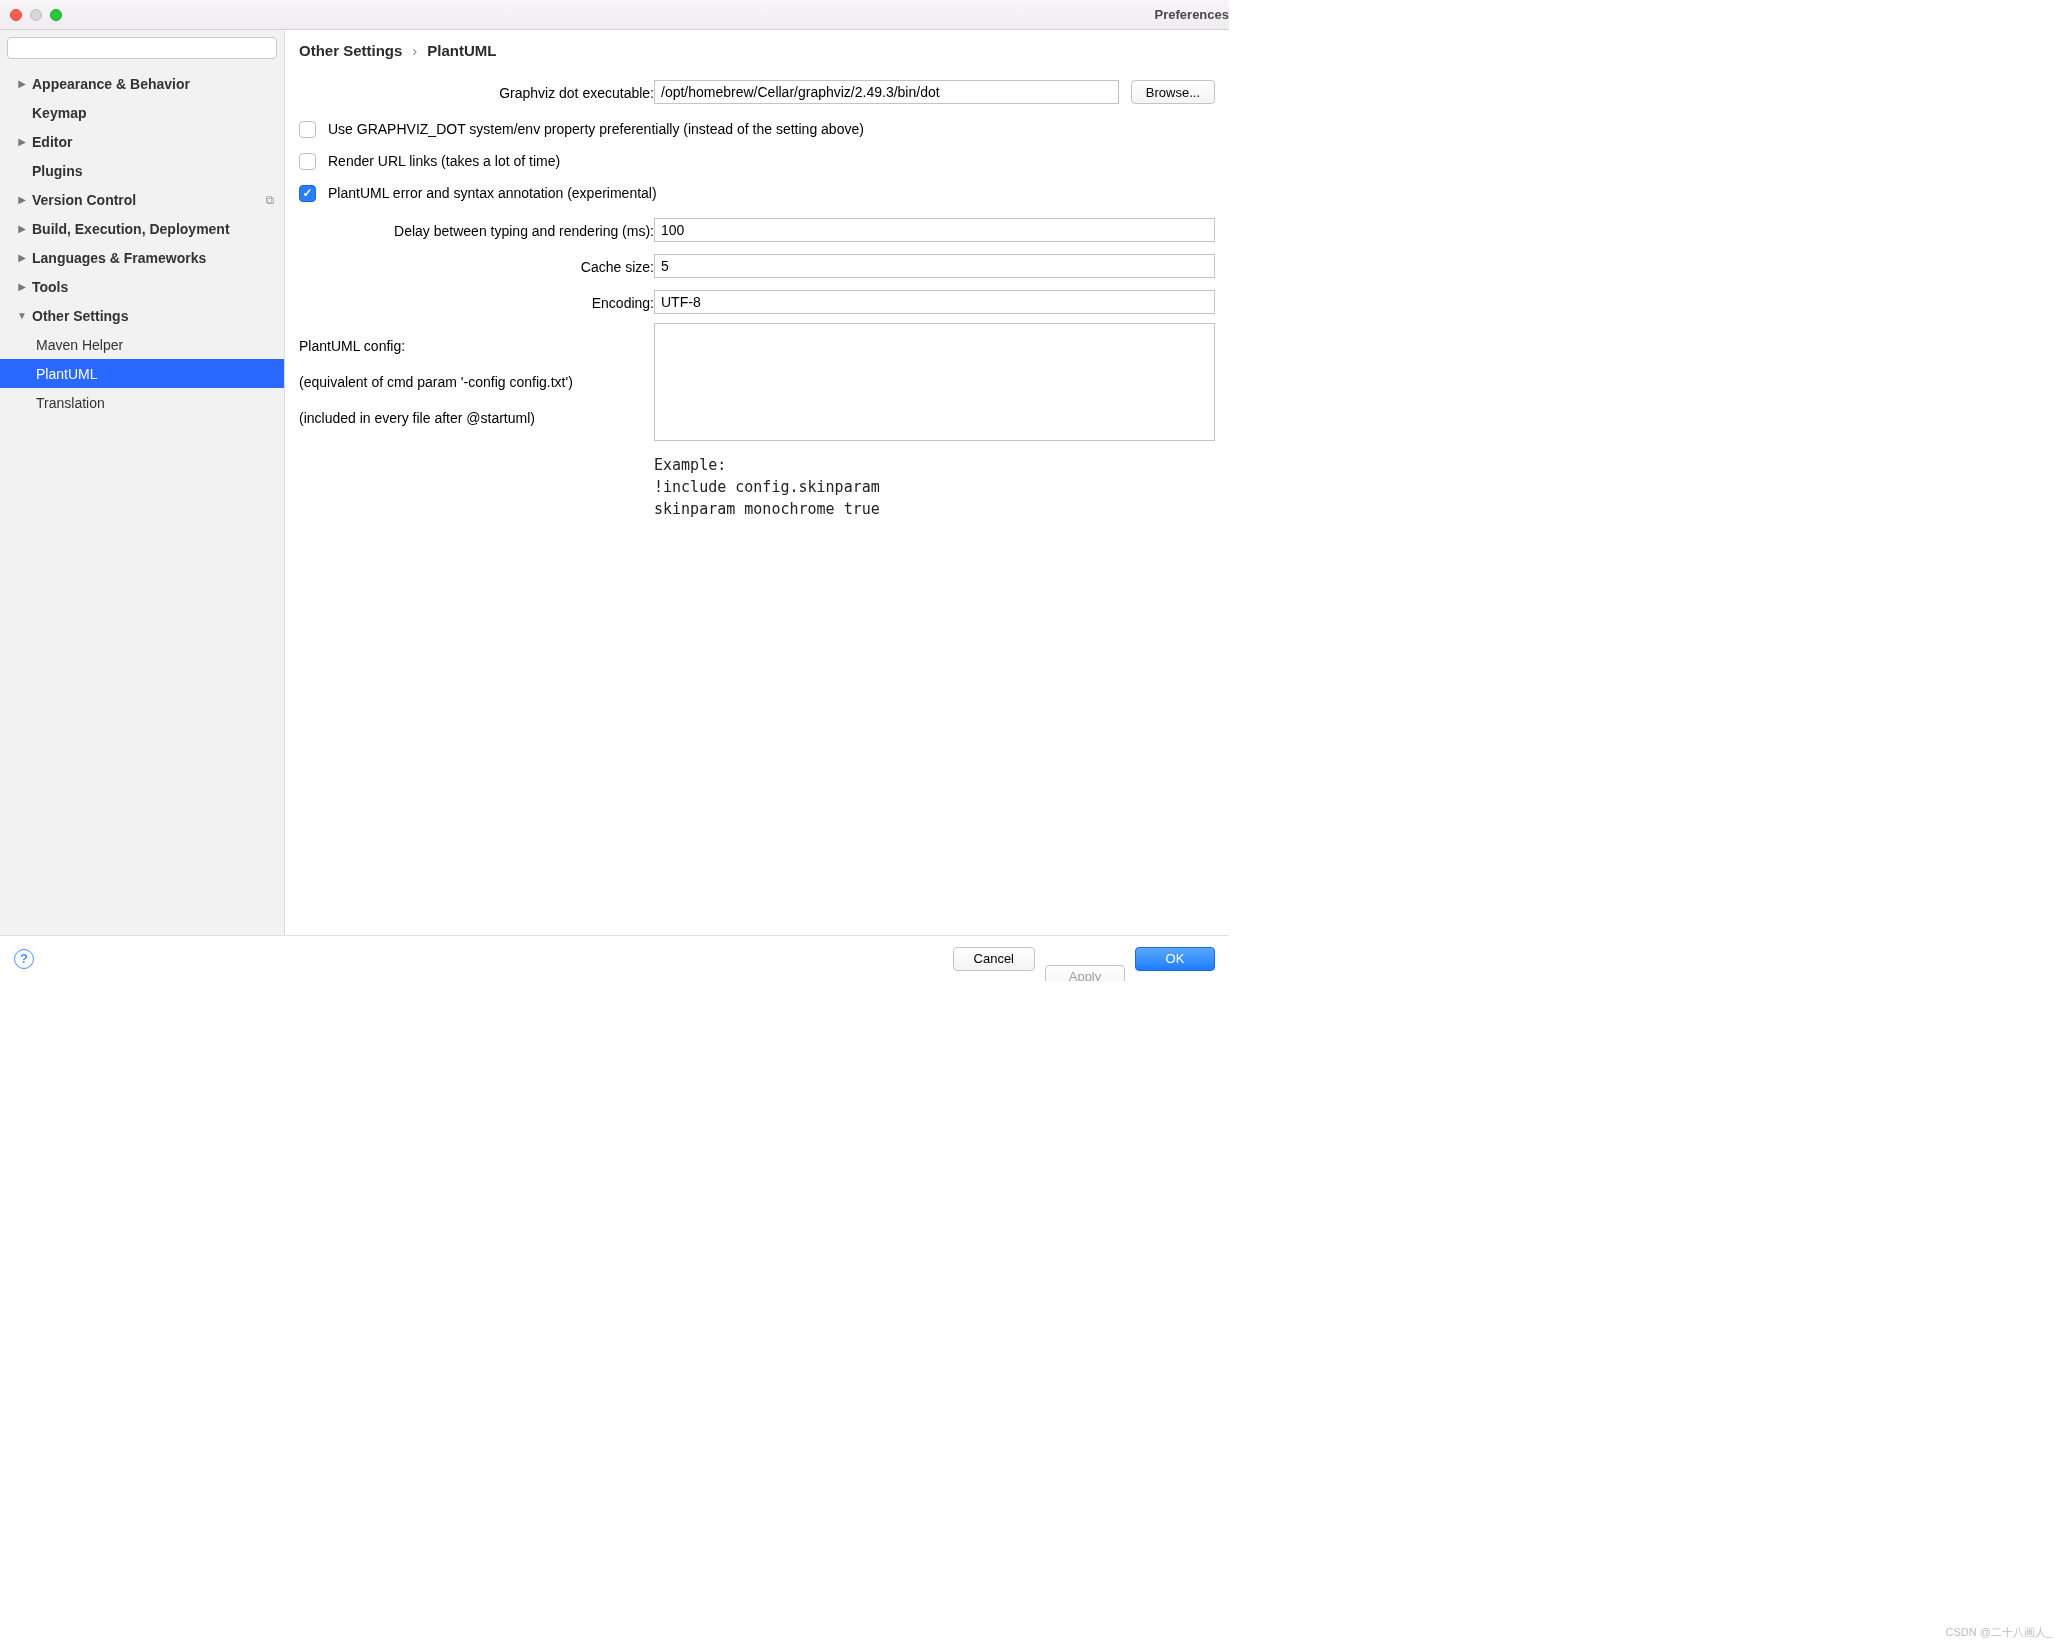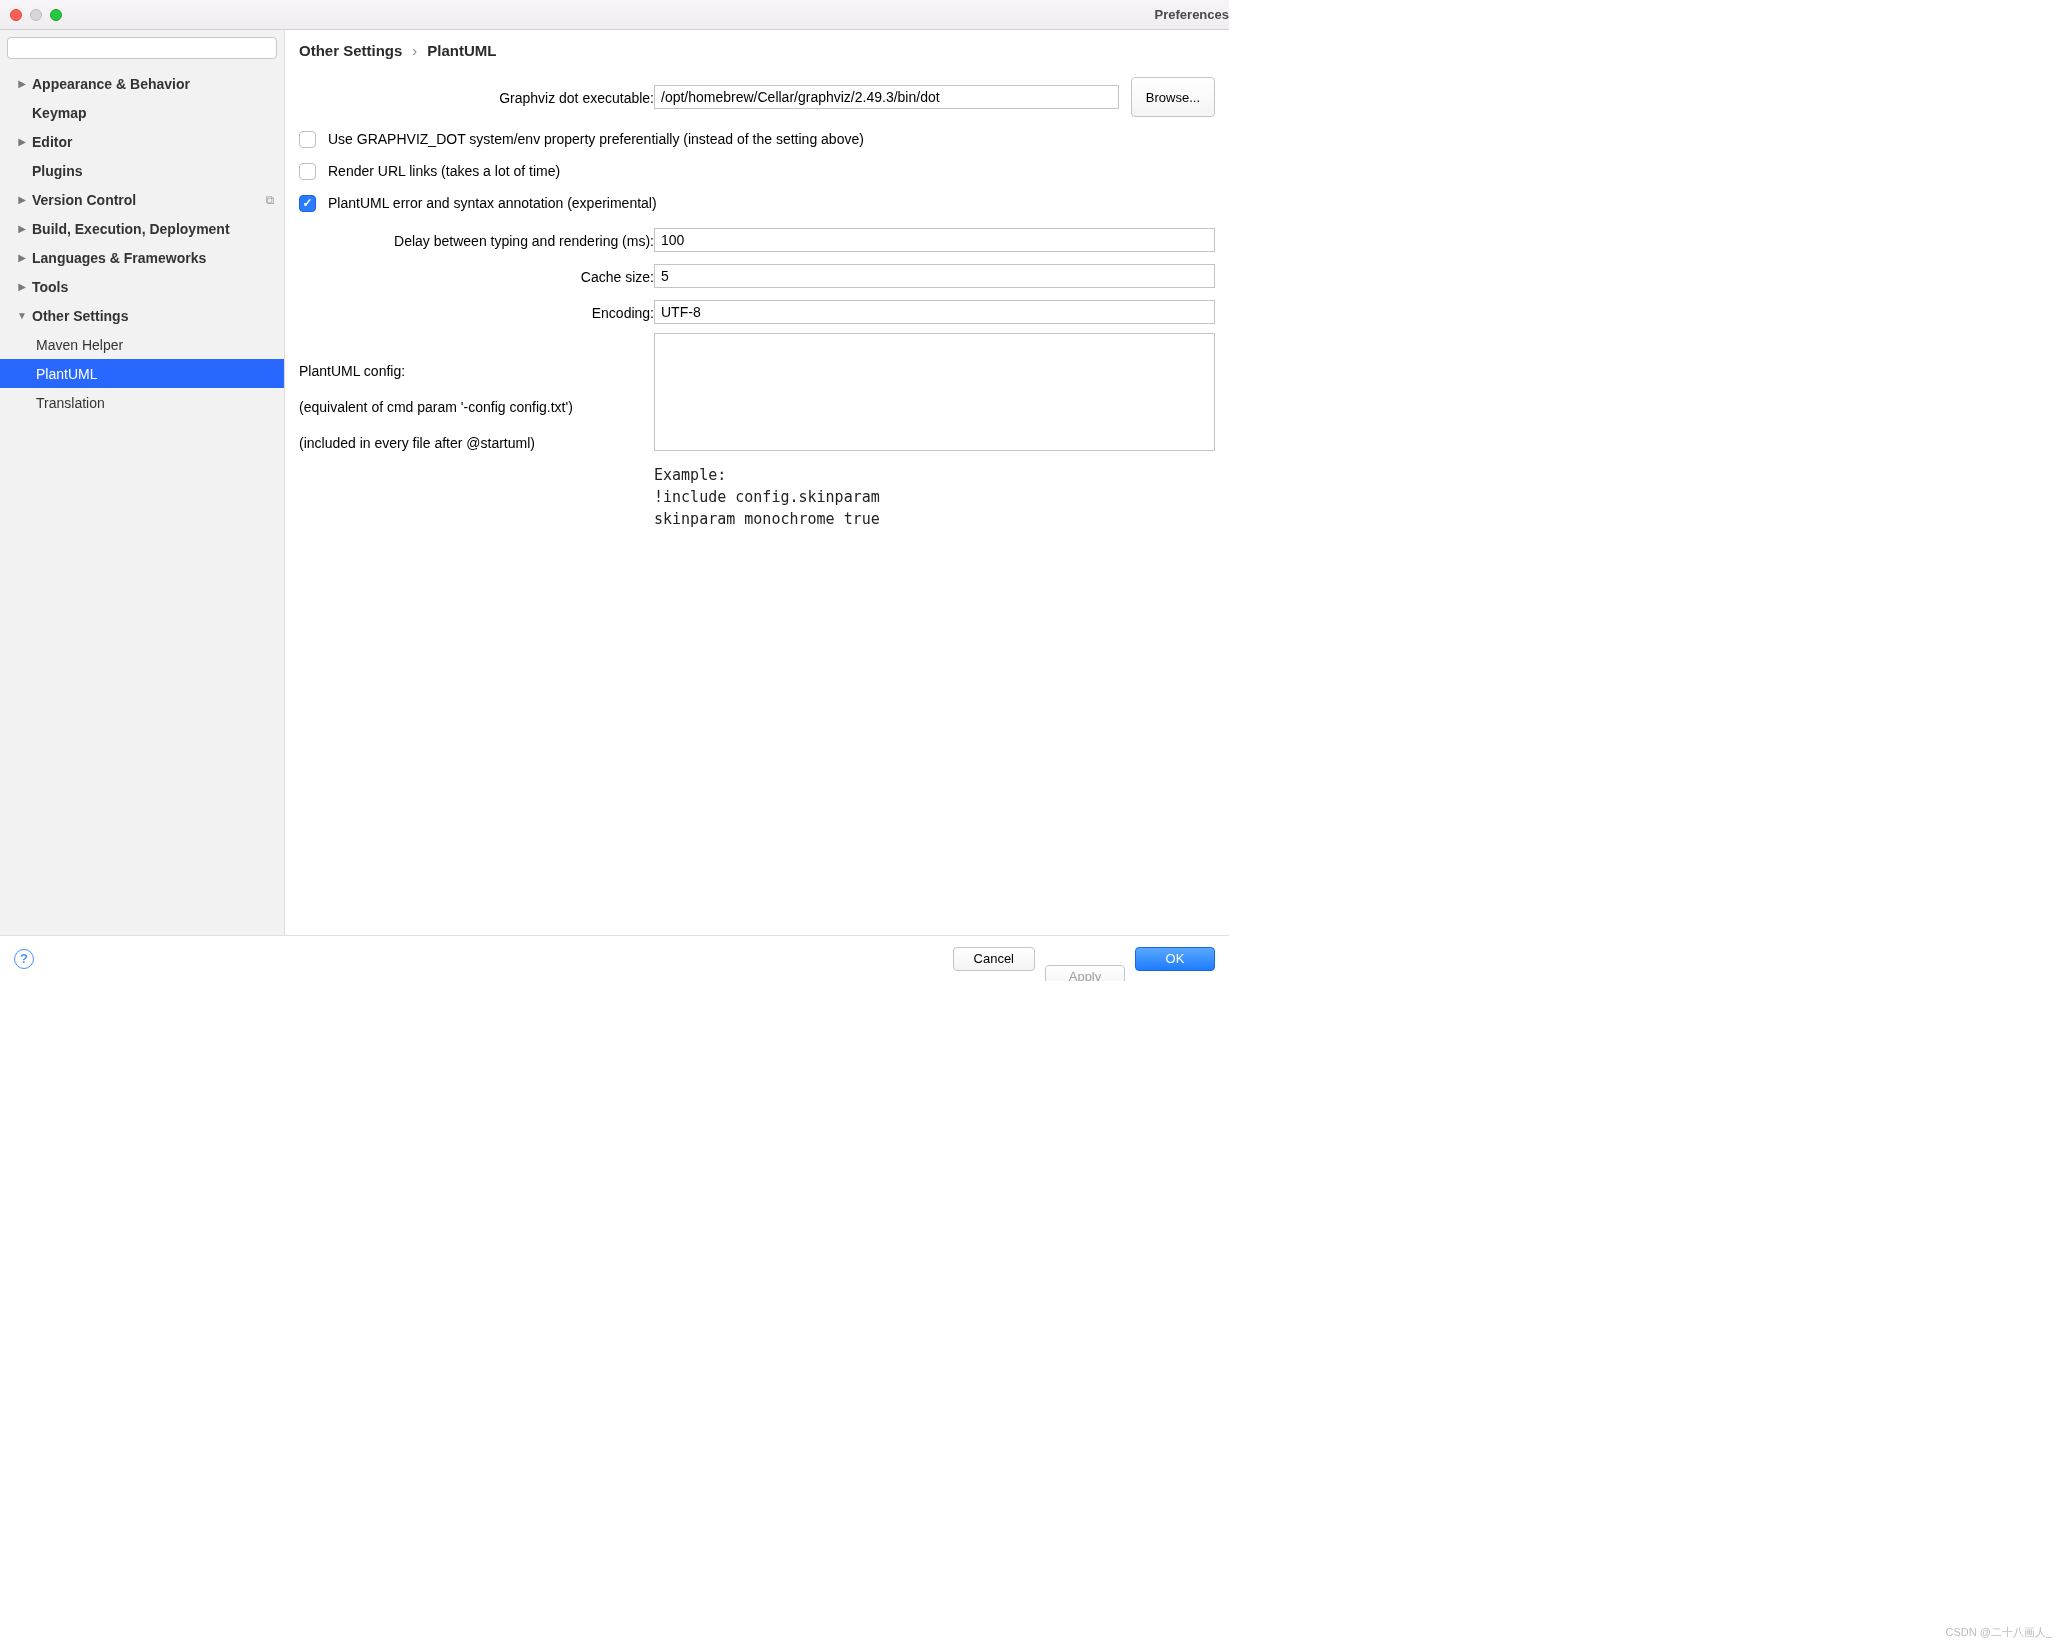--- a/index.html
+++ b/index.html
@@ -26,24 +26,24 @@
 .tree-item.selected { background: #2868ff; color: #fff; }
 .tree-item .label { font-size: 14px; font-weight: 600; color: #333; }
 .tree-item.child .label { font-weight: 400; }
 .tree-item.selected .label { color: #fff; }
 .tree-item .spacer { flex: 1; }
 .copy-icon { color: #9a9a9a; font-size: 12px; margin-right: 10px; }
 .main { flex: 1; display: flex; flex-direction: column; padding: 12px 14px 0 14px; overflow: auto; }
 .breadcrumb { font-size: 15px; font-weight: 600; color: #2b2b2b; margin-bottom: 18px; display: flex; align-items: center; gap: 10px; }
 .breadcrumb .sep { color: #888; font-weight: 400; }
 .form-row { display: flex; align-items: center; margin-bottom: 6px; min-height: 30px; }
-.form-row.align-top { align-items: flex-end; }
+.form-row.align-top { align-items: center; }
 .form-label { width: 355px; font-size: 14px; color: #000; padding-top: 2px; text-align: right; }
 .text-input { flex: 1; height: 24px; border: 1px solid #c4c4c4; border-radius: 0; padding: 0 6px; font-size: 14px; background: #fff; }
-.browse-btn { height: 40px; padding: 0 14px; margin-left: 12px; border: 1px solid #c4c4c4; border-radius: 4px; background: linear-gradient(#fff,#f4f4f4); font-size: 13px; cursor: default; }
+.browse-btn { height: 24px; padding: 0 14px; margin-left: 12px; border: 1px solid #c4c4c4; border-radius: 4px; background: linear-gradient(#fff,#f4f4f4); font-size: 13px; cursor: default; }
 .checkbox-row { display: flex; align-items: center; gap: 12px; min-height: 32px; margin-bottom: 0; }
 .checkbox { width: 17px; height: 17px; border: 1px solid #bfbfbf; border-radius: 4px; background: #fff; display: inline-flex; align-items: center; justify-content: center; flex-shrink: 0; }
 .checkbox.checked { background: #2a7cff; border-color: #1b63e0; }
 .checkbox.checked::after { content: "✓"; color: #fff; font-size: 12px; font-weight: 700; line-height: 1; }
 .cb-label { font-size: 14px; color: #000; }
 .textarea { flex: 1; height: 118px; border: 1px solid #c4c4c4; padding: 4px 6px; font-size: 14px; font-family: inherit; resize: none; }
 .example { margin-left: 355px; font-family: ui-monospace, Menlo, monospace; font-size: 15px; line-height: 1.45; color: #222; margin-top: 8px; white-space: pre; }
 .config-labels { width: 355px; display: flex; flex-direction: column; gap: 20px; font-size: 14px; }
 .footer { height: 46px; border-top: 1px solid #e0e0e0; display: flex; align-items: center; padding: 0 14px; background: #fff; }
 .help-icon { width: 20px; height: 20px; border: 1.5px solid #4a90ff; border-radius: 50%; color: #4a90ff; display: inline-flex; align-items: center; justify-content: center; font-size: 13px; font-weight: 600; }

